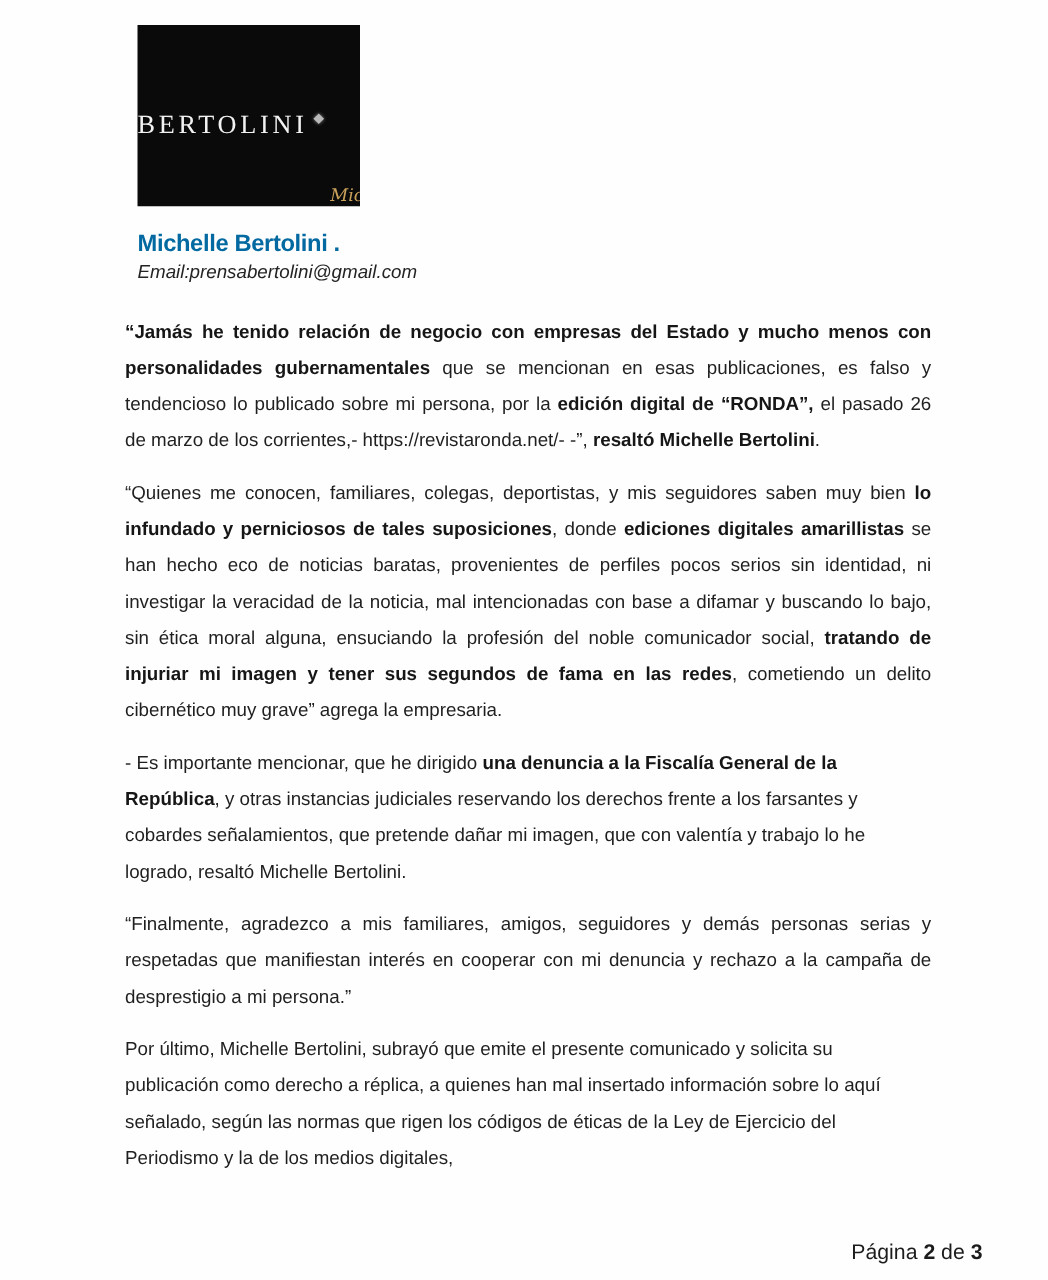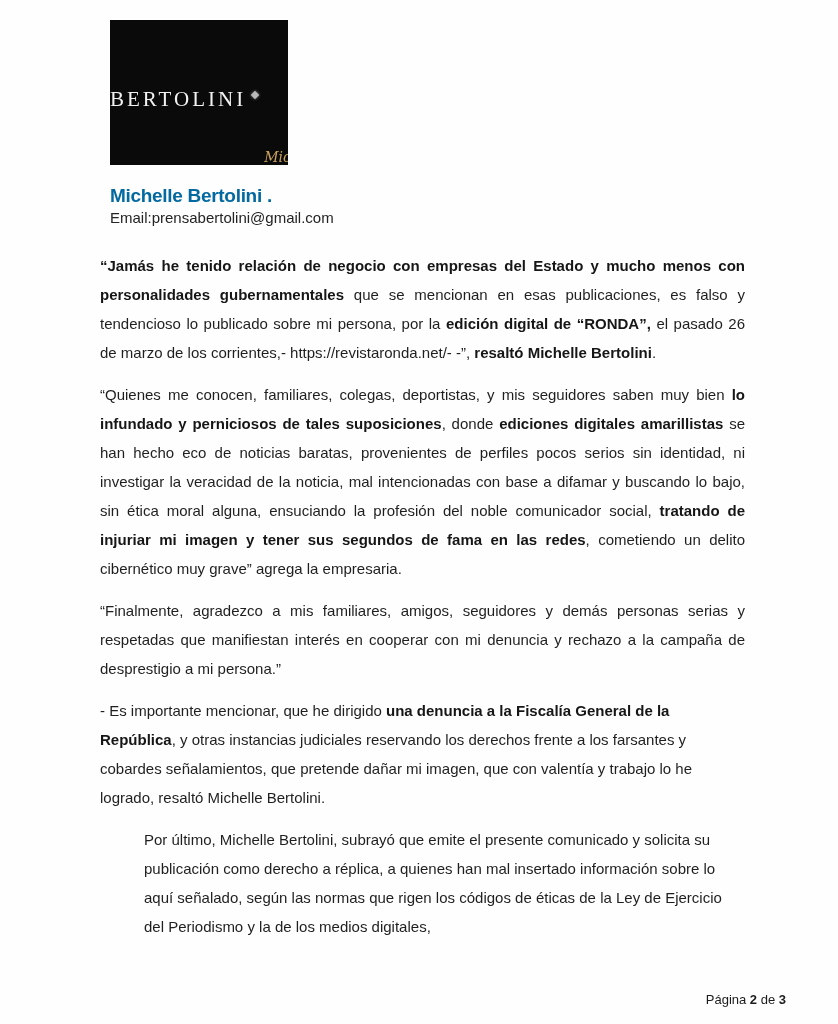--- a/index.html
+++ b/index.html
@@ -38,31 +38,31 @@
   .logo-script{
     align-self:flex-end;margin:0 26px 0 0;
     font-family:"DejaVu Serif", serif;font-style:italic;
     font-size:14px;color:var(--gold);
   }
   .crown{display:block;margin-top:1px;}
   .contact-name{
     margin-top:20px;font-size:19px;font-weight:700;letter-spacing:-0.3px;
     color:#0369a1;
   }
-  .contact-email{margin-top:2px;font-size:15px;color:#242424;}
+  .contact-email{margin-top:2px;font-size:15px;color:#242424;font-style:italic;}
   
   .body-text{padding:25px 93px 0 100px;}
   .para{
     font-size:15px;line-height:29px;margin:0 0 13px 0;color:var(--text);
   }
   .para b{font-weight:700;color:#161616;}
   
   .page-footer{
     position:absolute;top:992px;right:52px;
-    font-size:13px;color:#1c1c1c;
+    font-size:17px;color:#1c1c1c;
   }
   .page-footer b{font-weight:700;}
 </style>
 </head>
 <body>
 
 <div class="page">
 
   <header class="letterhead">
     <div class="logo-box">
@@ -104,20 +104,20 @@
         </g>
       </svg>
     </div>
     <div class="contact-name">Michelle Bertolini .</div>
     <div class="contact-email">Email:prensabertolini@gmail.com</div>
   </header>
 
   <main class="body-text">
     <p class="para" style="text-align: justify;"><b>“Jamás he tenido relación de negocio con empresas del Estado y mucho menos con personalidades gubernamentales</b><span> que se mencionan en esas publicaciones, es falso y tendencioso lo publicado sobre mi persona, por la </span><b>edición digital de “RONDA”,</b><span> el pasado 26 de marzo de los corrientes,- https://revistaronda.net/- -”, </span><b>resaltó Michelle Bertolini</b><span>.</span></p>
     <p class="para" style="text-align: justify;"><span>“Quienes me conocen, familiares, colegas, deportistas, y mis seguidores saben muy bien </span><b>lo infundado y perniciosos de tales suposiciones</b><span>, donde </span><b>ediciones digitales amarillistas</b><span> se han hecho eco de noticias baratas, provenientes de perfiles pocos serios sin identidad, ni  investigar la veracidad de la noticia, mal intencionadas con base a difamar y buscando lo bajo, sin ética moral alguna, ensuciando la profesión del noble comunicador social, </span><b>tratando de injuriar mi imagen y tener sus segundos de fama en las redes</b><span>, cometiendo un delito cibernético muy grave” agrega la empresaria.</span></p>
+    <p class="para" style="text-align: left;"><span>- Es importante mencionar, que he dirigido </span><b>una denuncia a la Fiscalía General de la República</b><span>, y otras instancias judiciales reservando los derechos frente a los farsantes y cobardes señalamientos, que pretende dañar mi imagen, que con valentía y trabajo lo he logrado, resaltó Michelle Bertolini.</span></p>
     <p class="para" style="text-align: justify;"><span>“Finalmente, agradezco a mis familiares, amigos, seguidores y demás personas serias y respetadas que manifiestan interés en cooperar con mi denuncia y rechazo a la campaña de desprestigio a mi persona.”</span></p>
-    <p class="para" style="text-align: left;"><span>- Es importante mencionar, que he dirigido </span><b>una denuncia a la Fiscalía General de la República</b><span>, y otras instancias judiciales reservando los derechos frente a los farsantes y cobardes señalamientos, que pretende dañar mi imagen, que con valentía y trabajo lo he logrado, resaltó Michelle Bertolini.</span></p>
-    <p class="para" style="text-align: left; margin-left: 44px;"><span>Por último, Michelle Bertolini, subrayó que emite el presente comunicado y solicita su publicación como derecho a réplica, a quienes han mal insertado información sobre lo aquí señalado, según las normas que rigen los códigos de éticas de la Ley de Ejercicio del Periodismo y la de los medios digitales,</span></p>
+    <p class="para" style="text-align: left;"><span>Por último, Michelle Bertolini, subrayó que emite el presente comunicado y solicita su publicación como derecho a réplica, a quienes han mal insertado información sobre lo aquí señalado, según las normas que rigen los códigos de éticas de la Ley de Ejercicio del Periodismo y la de los medios digitales,</span></p>
   </main>
 
   <footer class="page-footer"><span>Página </span><b>2</b><span> de </span><b>3</b></footer>
 
 </div>
 
 </body></html>

